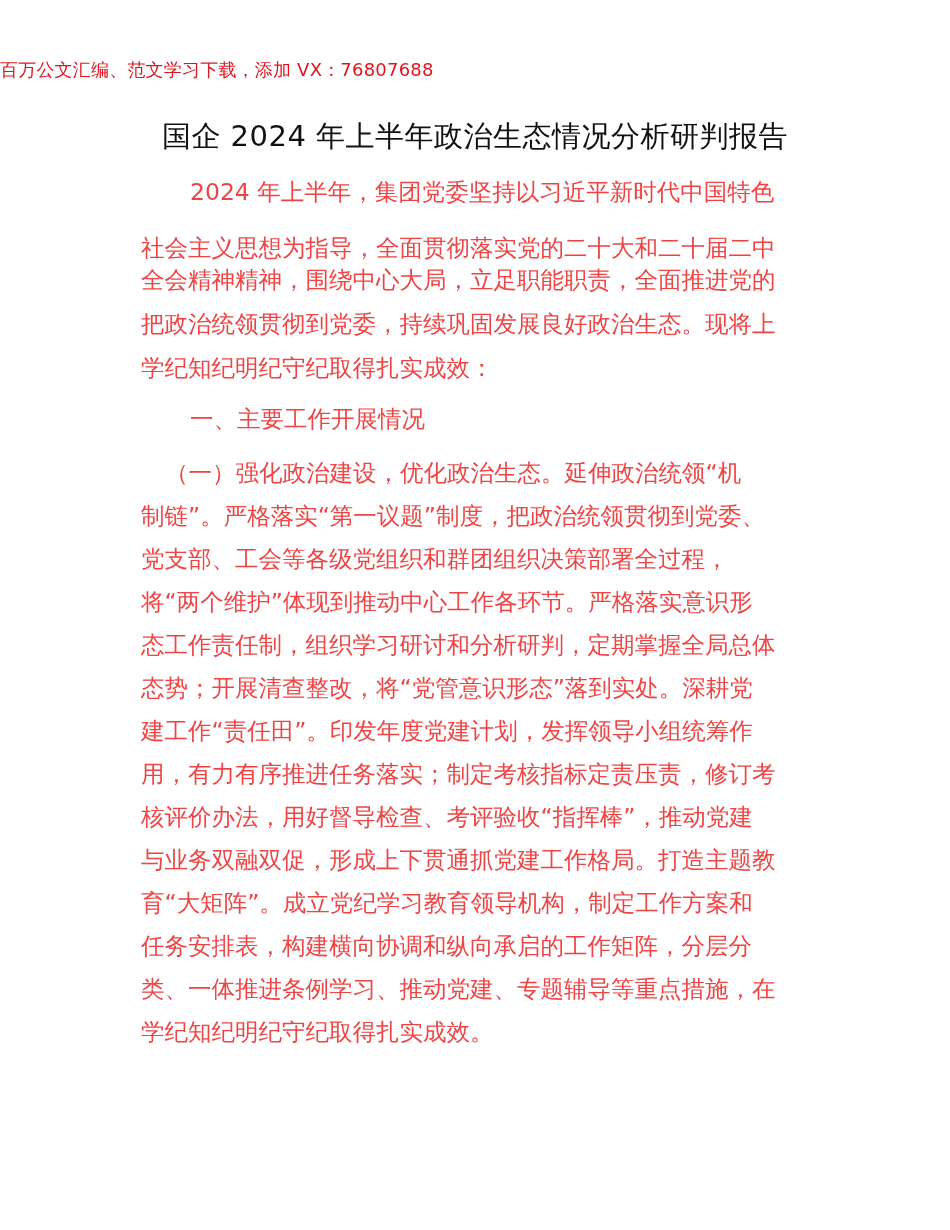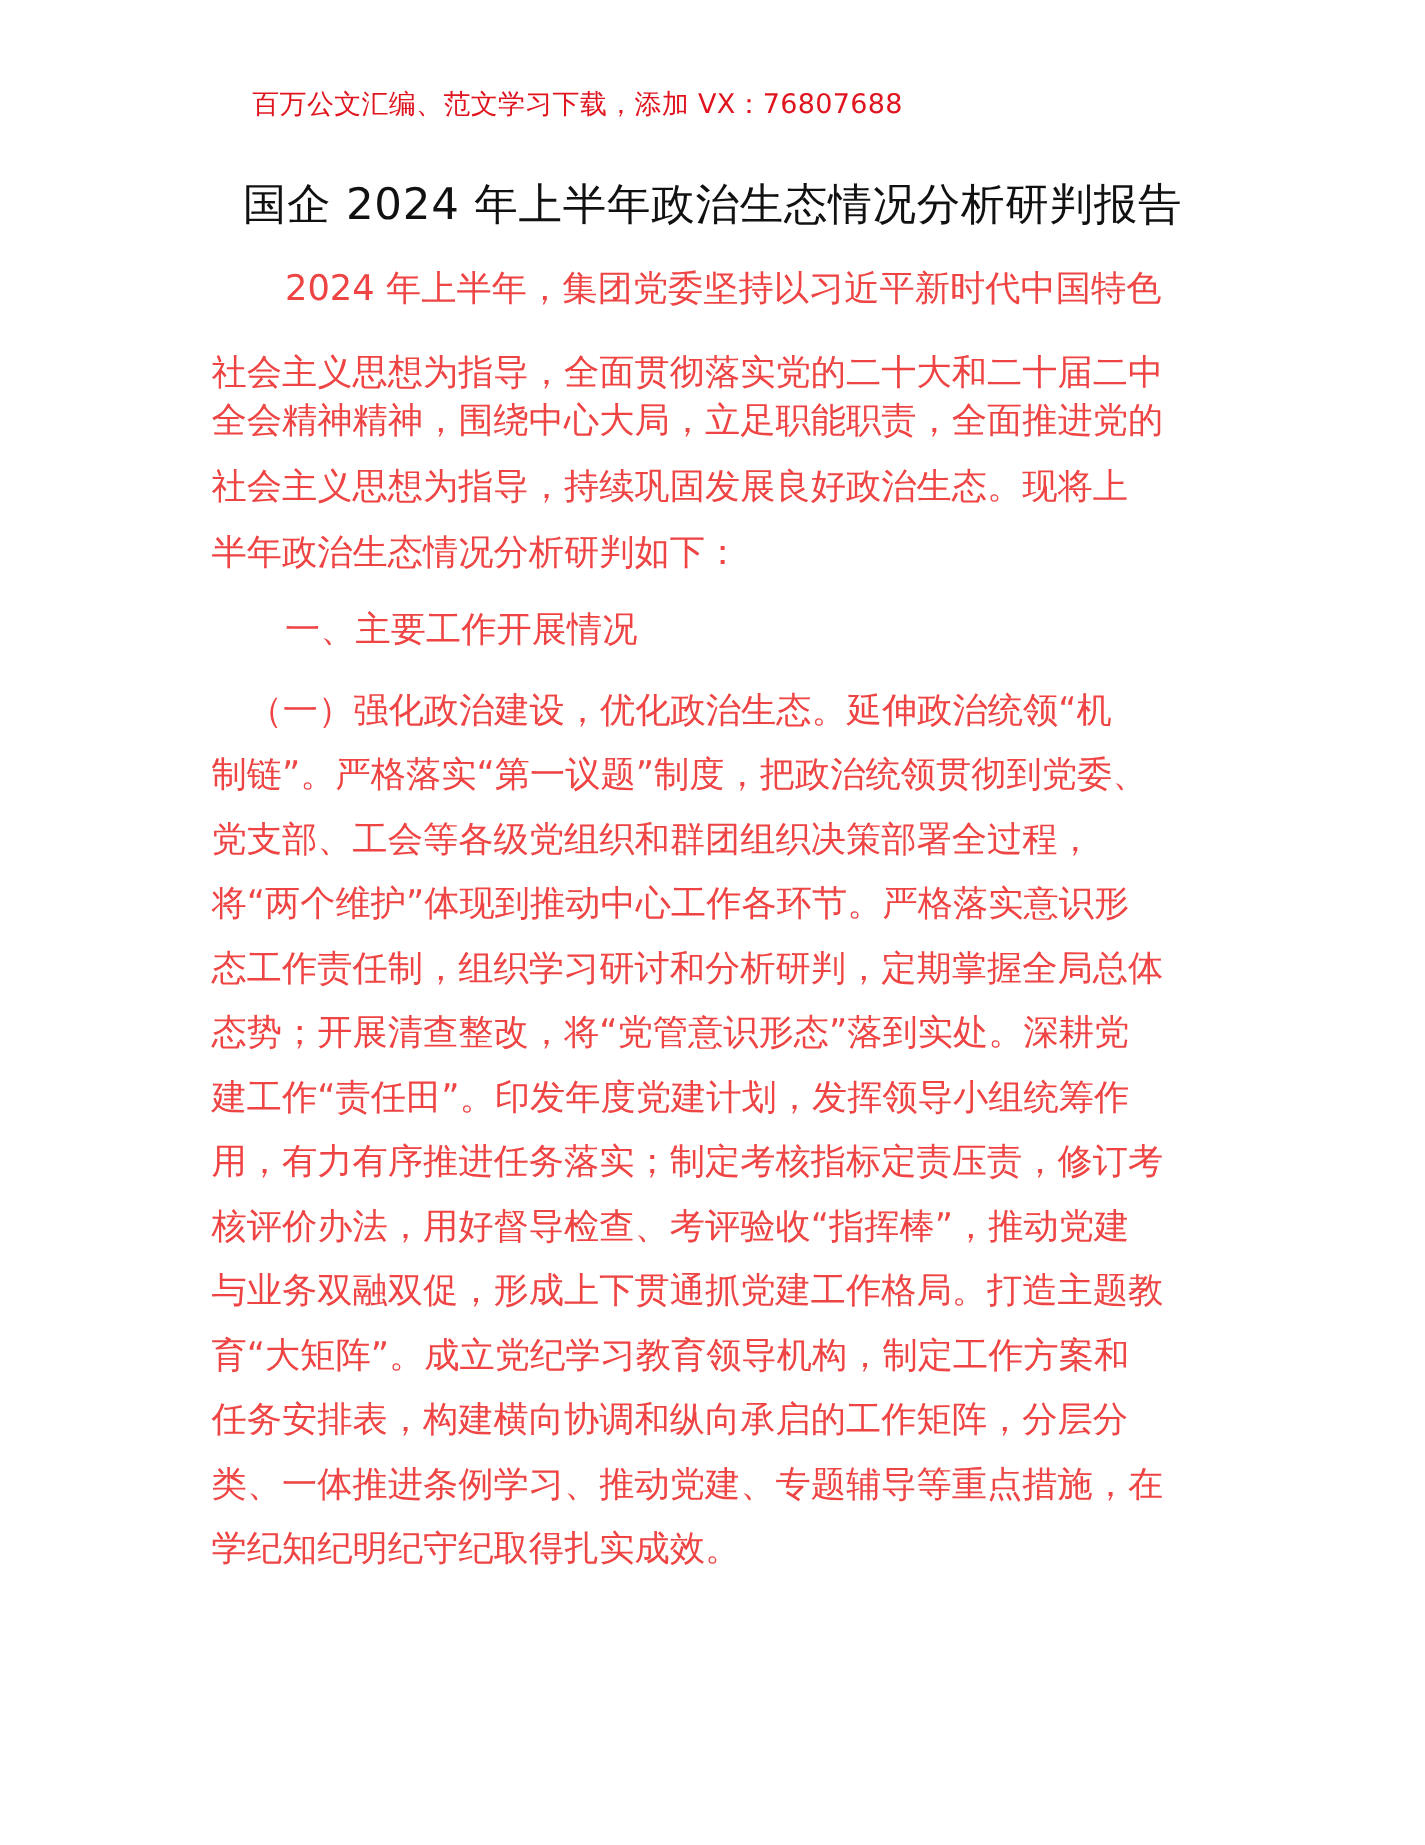--- a/index.html
+++ b/index.html
@@ -1,39 +1,39 @@
 <!DOCTYPE html>
 <html><head>
   <meta charset="utf-8">
   <style>
     html, body { margin: 0; padding: 0; background: #ffffff; }
     body { width: 950px; height: 1230px; position: relative; overflow: hidden;
            font-family: "DejaVu Sans", "Liberation Sans", sans-serif; color: #111111; }
-    .watermark { position: absolute; left: 0; width: 770px; top: 56px; text-align: center;
+    .watermark { position: absolute; left: 0; width: 770px; top: 56px; 
                  font-size: 18px; line-height: 28px; color: #e0141e; letter-spacing: 0.2px; }
     .title { position: absolute; left: 0; width: 950px; top: 114px; text-align: center;
              font-size: 29px; line-height: 44px; color: #111111; letter-spacing: 0.5px; }
     .line { position: absolute; left: 141px; width: 680px; font-size: 23.5px; line-height: 36px;
             white-space: nowrap; color: #ef4444; }
     .indent { left: 190px; width: 630px; }
     .indent-paren { left: 165px; width: 655px; }
   </style>
 </head>
 <body>
 
 <div>
   <div class="watermark">百万公文汇编、范文学习下载，添加 VX：76807688</div>
   <div class="title">国企 2024 年上半年政治生态情况分析研判报告</div>
 
   <div>
     <div class="line indent" style="top:174px">2024 年上半年，集团党委坚持以习近平新时代中国特色</div>
     <div class="line" style="top:230px">社会主义思想为指导，全面贯彻落实党的二十大和二十届二中</div>
     <div class="line" style="top:262px">全会精神精神，围绕中心大局，立足职能职责，全面推进党的</div>
-    <div class="line" style="top:306px">社会主义思想为指导，持续巩固发展良好政治生态。现将上</div>
-    <div class="line" style="top:350px">半年政治生态情况分析研判如下：</div>
+    <div class="line" style="top:306px">把政治统领贯彻到党委，持续巩固发展良好政治生态。现将上</div>
+    <div class="line" style="top:350px">学纪知纪明纪守纪取得扎实成效：</div>
   </div>
 
   <div class="line indent" style="top:401px">一、主要工作开展情况</div>
 
   <div>
     <div class="line indent-paren" style="top:455px">（一）强化政治建设，优化政治生态。延伸政治统领“机</div>
     <div class="line" style="top:498px">制链”。严格落实“第一议题”制度，把政治统领贯彻到党委、</div>
     <div class="line" style="top:541px">党支部、工会等各级党组织和群团组织决策部署全过程，</div>
     <div class="line" style="top:584px">将“两个维护”体现到推动中心工作各环节。严格落实意识形</div>
     <div class="line" style="top:627px">态工作责任制，组织学习研讨和分析研判，定期掌握全局总体</div>

